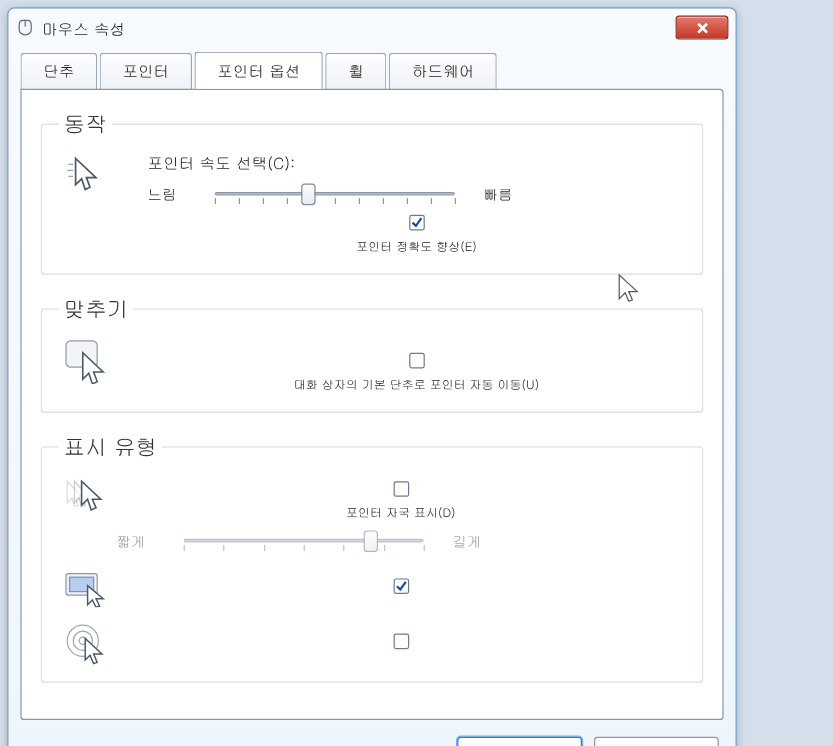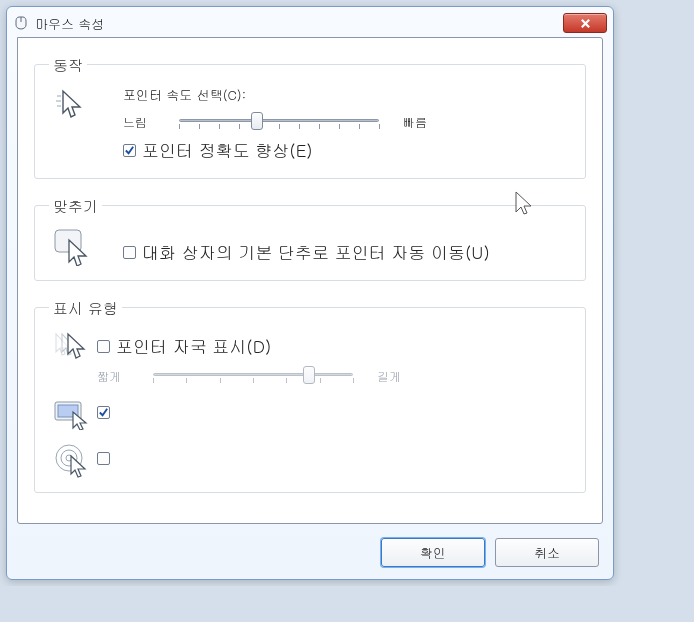--- a/index.html
+++ b/index.html
@@ -79,21 +79,21 @@
   }
 
   fieldset.group {
     border: 1px solid #d8dde4;
     border-radius: 3px;
     margin: 6px 0 16px 0;
     padding: 10px 14px 14px 14px;
   }
   fieldset.group > legend {
     padding: 0 4px;
-    font-size: 15px;
+    font-size: 18px;
     color: #333;
   }
   .row { display: flex; align-items: flex-start; gap: 26px; }
   .icon-col { width: 48px; flex: 0 0 48px; display:flex; justify-content:center; padding-top:2px; }
   .content-col { flex: 1; }
 
   .speed-line { display:flex; align-items:center; margin-top:6px; }
   .speed-label-left { width: 50px; }
   .speed-label-right { margin-left: 18px; }
   .slider {
@@ -105,21 +105,21 @@
     background:#b7c0cc; border:1px solid #8d98a7; border-radius:2px;
   }
   .slider-ticks { position:absolute; left:0; right:0; top:14px; height:6px; }
   .slider-ticks span { position:absolute; top:0; width:1px; height:5px; background:#8d98a7; }
   .slider-thumb {
     position:absolute; top:2px; width:12px; height:18px;
     background: linear-gradient(#fcfcfd,#e7ecf2);
     border:1px solid #808a98; border-radius: 3px;
     box-shadow: inset 0 1px 0 #fff;
   }
-  label.cb { display:flex; align-items:center; gap:6px; font-size:17px; margin: 6px 0 2px 0; cursor:pointer;}
+  label.cb { display:flex; align-items:center; gap:6px; font-size:10px; margin: 6px 0 2px 0; cursor:pointer;flex-direction:column;}
   .chk {
     width:13px; height:13px; border:1px solid #6f7b8c; background:#fdfdfe;
     display:inline-flex; align-items:center; justify-content:center;
     border-radius:2px; flex:0 0 13px;
   }
   .chk.checked svg { display:block; }
   .chk svg { display:none; width:11px; height:11px; }
   .chk svg path { stroke:#1a4ea0; stroke-width:2; fill:none; }
   .disabled-text { color:#9ca3ae; }
 
@@ -157,20 +157,27 @@
     </span>
     <span class="titlebar-text">마우스 속성</span>
     <span class="spacer"></span>
     <div class="close-btn">
       <svg viewBox="0 0 12 12">
           <path d="M2 2 L10 10 M10 2 L2 10"></path>
         </svg>
     </div>
   </div>
 
+  <div class="tabstrip">
+    <div class="tab">단추</div>
+    <div class="tab">포인터</div>
+    <div class="tab active">포인터 옵션</div>
+    <div class="tab">휠</div>
+    <div class="tab">하드웨어</div>
+  </div>
 
   <div class="tabpage">
 
     <div class="cursor-float" style="left:496px; top:152px;">
       <svg viewBox="0 0 20 28">
           <path d="M2 2 L2 22 L7 17 L10 24 L13 23 L10 16 L17 16 Z"></path>
         </svg>
     </div>
 
     <fieldset class="group">

